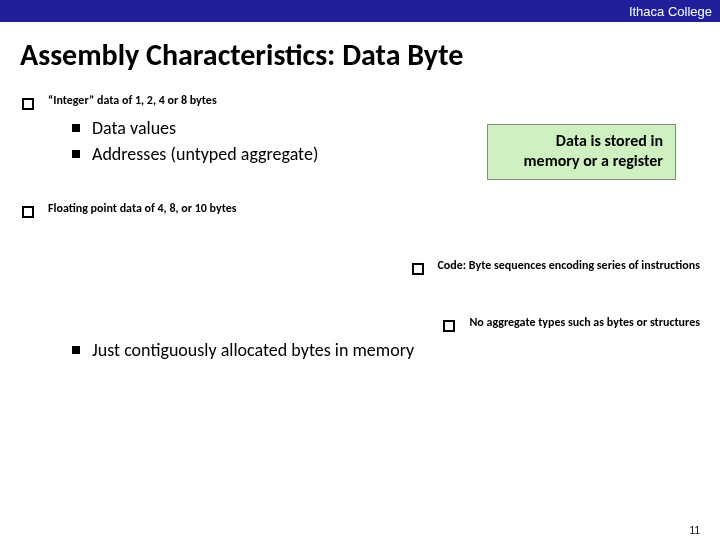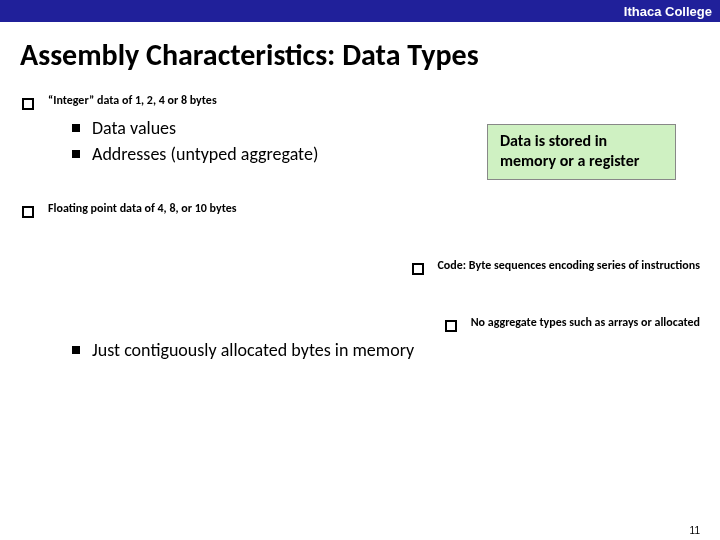--- a/index.html
+++ b/index.html
@@ -1,46 +1,46 @@
 <!DOCTYPE html>
 <html><head>
 <meta charset="utf-8">
 <style>
   * { margin: 0; padding: 0; box-sizing: border-box; }
   html, body { width: 720px; height: 540px; font-family: Calibri, "Segoe UI", Arial, sans-serif; background: #fff; color: #000; overflow: hidden; }
   .slide { width: 720px; height: 540px; position: relative; }
   .header-bar { background: #20209a; height: 22px; width: 100%; display: flex; justify-content: flex-end; align-items: center; padding-right: 8px; }
-  .header-text { color: #fff; font-weight: bold; font-size: 13px; font-family: Arial, sans-serif; }
+  .header-text { color: #fff; font-weight: normal; font-size: 13px; font-family: Arial, sans-serif; }
   .title { font-size: 30px; font-weight: bold; padding: 14px 20px 10px 20px; }
   .content { padding: 0 20px; position: relative; }
   .bullet-row { display: flex; align-items: flex-start; margin-top: 14px; }
   .bullet-row.first { margin-top: 10px; }
   .hollow-box { width: 12px; height: 12px; border: 2px solid #000; flex: none; margin-top: 5px; margin-right: 14px; margin-left: 2px; }
   .bullet-text { font-size: 12px; font-weight: bold; line-height: 1.25; }
   .sub-list { margin-left: 52px; margin-top: 6px; }
   .sub-row { display: flex; align-items: flex-start; margin-top: 2px; }
   .solid-box { width: 8px; height: 8px; background: #000; flex: none; margin-top: 8px; margin-right: 12px; }
   .sub-text { font-size: 18px; font-weight: normal; line-height: 1.35; }
   .callout { position: absolute; right: 24px; top: 8px; background: #cff1c2; border: 1px solid #888; padding: 6px 12px 8px 12px; width: 189px; }
   .callout-text { font-size: 16px; font-weight: bold; line-height: 1.25; }
-  .sub-wrap { position: relative; }
+  .sub-wrap { position: relative; text-align: right; }
   .page-num { position: absolute; right: 20px; bottom: 4px; font-size: 10px; color: #000; font-family: Arial, sans-serif; }
   .gap-lg { margin-top: 34px; }
   .gap-xl { margin-top: 40px; justify-content: flex-end; }
 </style>
 </head>
 <body>
 
 <div class="slide">
 
   <div class="header-bar">
     <span class="header-text">Ithaca College</span>
   </div>
 
-  <div class="title">Assembly Characteristics: Data Types</div>
+  <div class="title">Assembly Characteristics: Data Byte</div>
 
   <div class="content">
 
     <div class="bullet-row first">
       <span class="hollow-box"></span>
       <span class="bullet-text">“Integer” data of 1, 2, 4 or 8 bytes</span>
     </div>
 
     <div class="sub-wrap">
       <div class="sub-list">
@@ -63,21 +63,21 @@
       <span class="bullet-text">Floating point data of 4, 8, or 10 bytes</span>
     </div>
 
     <div class="bullet-row gap-xl">
       <span class="hollow-box"></span>
       <span class="bullet-text">Code: Byte sequences encoding series of instructions</span>
     </div>
 
     <div class="bullet-row gap-xl">
       <span class="hollow-box"></span>
-      <span class="bullet-text">No aggregate types such as arrays or allocated</span>
+      <span class="bullet-text">No aggregate types such as bytes or structures</span>
     </div>
 
     <div class="sub-list">
       <div class="sub-row">
         <span class="solid-box"></span>
         <span class="sub-text">Just contiguously allocated bytes in memory</span>
       </div>
     </div>
 
   </div>

